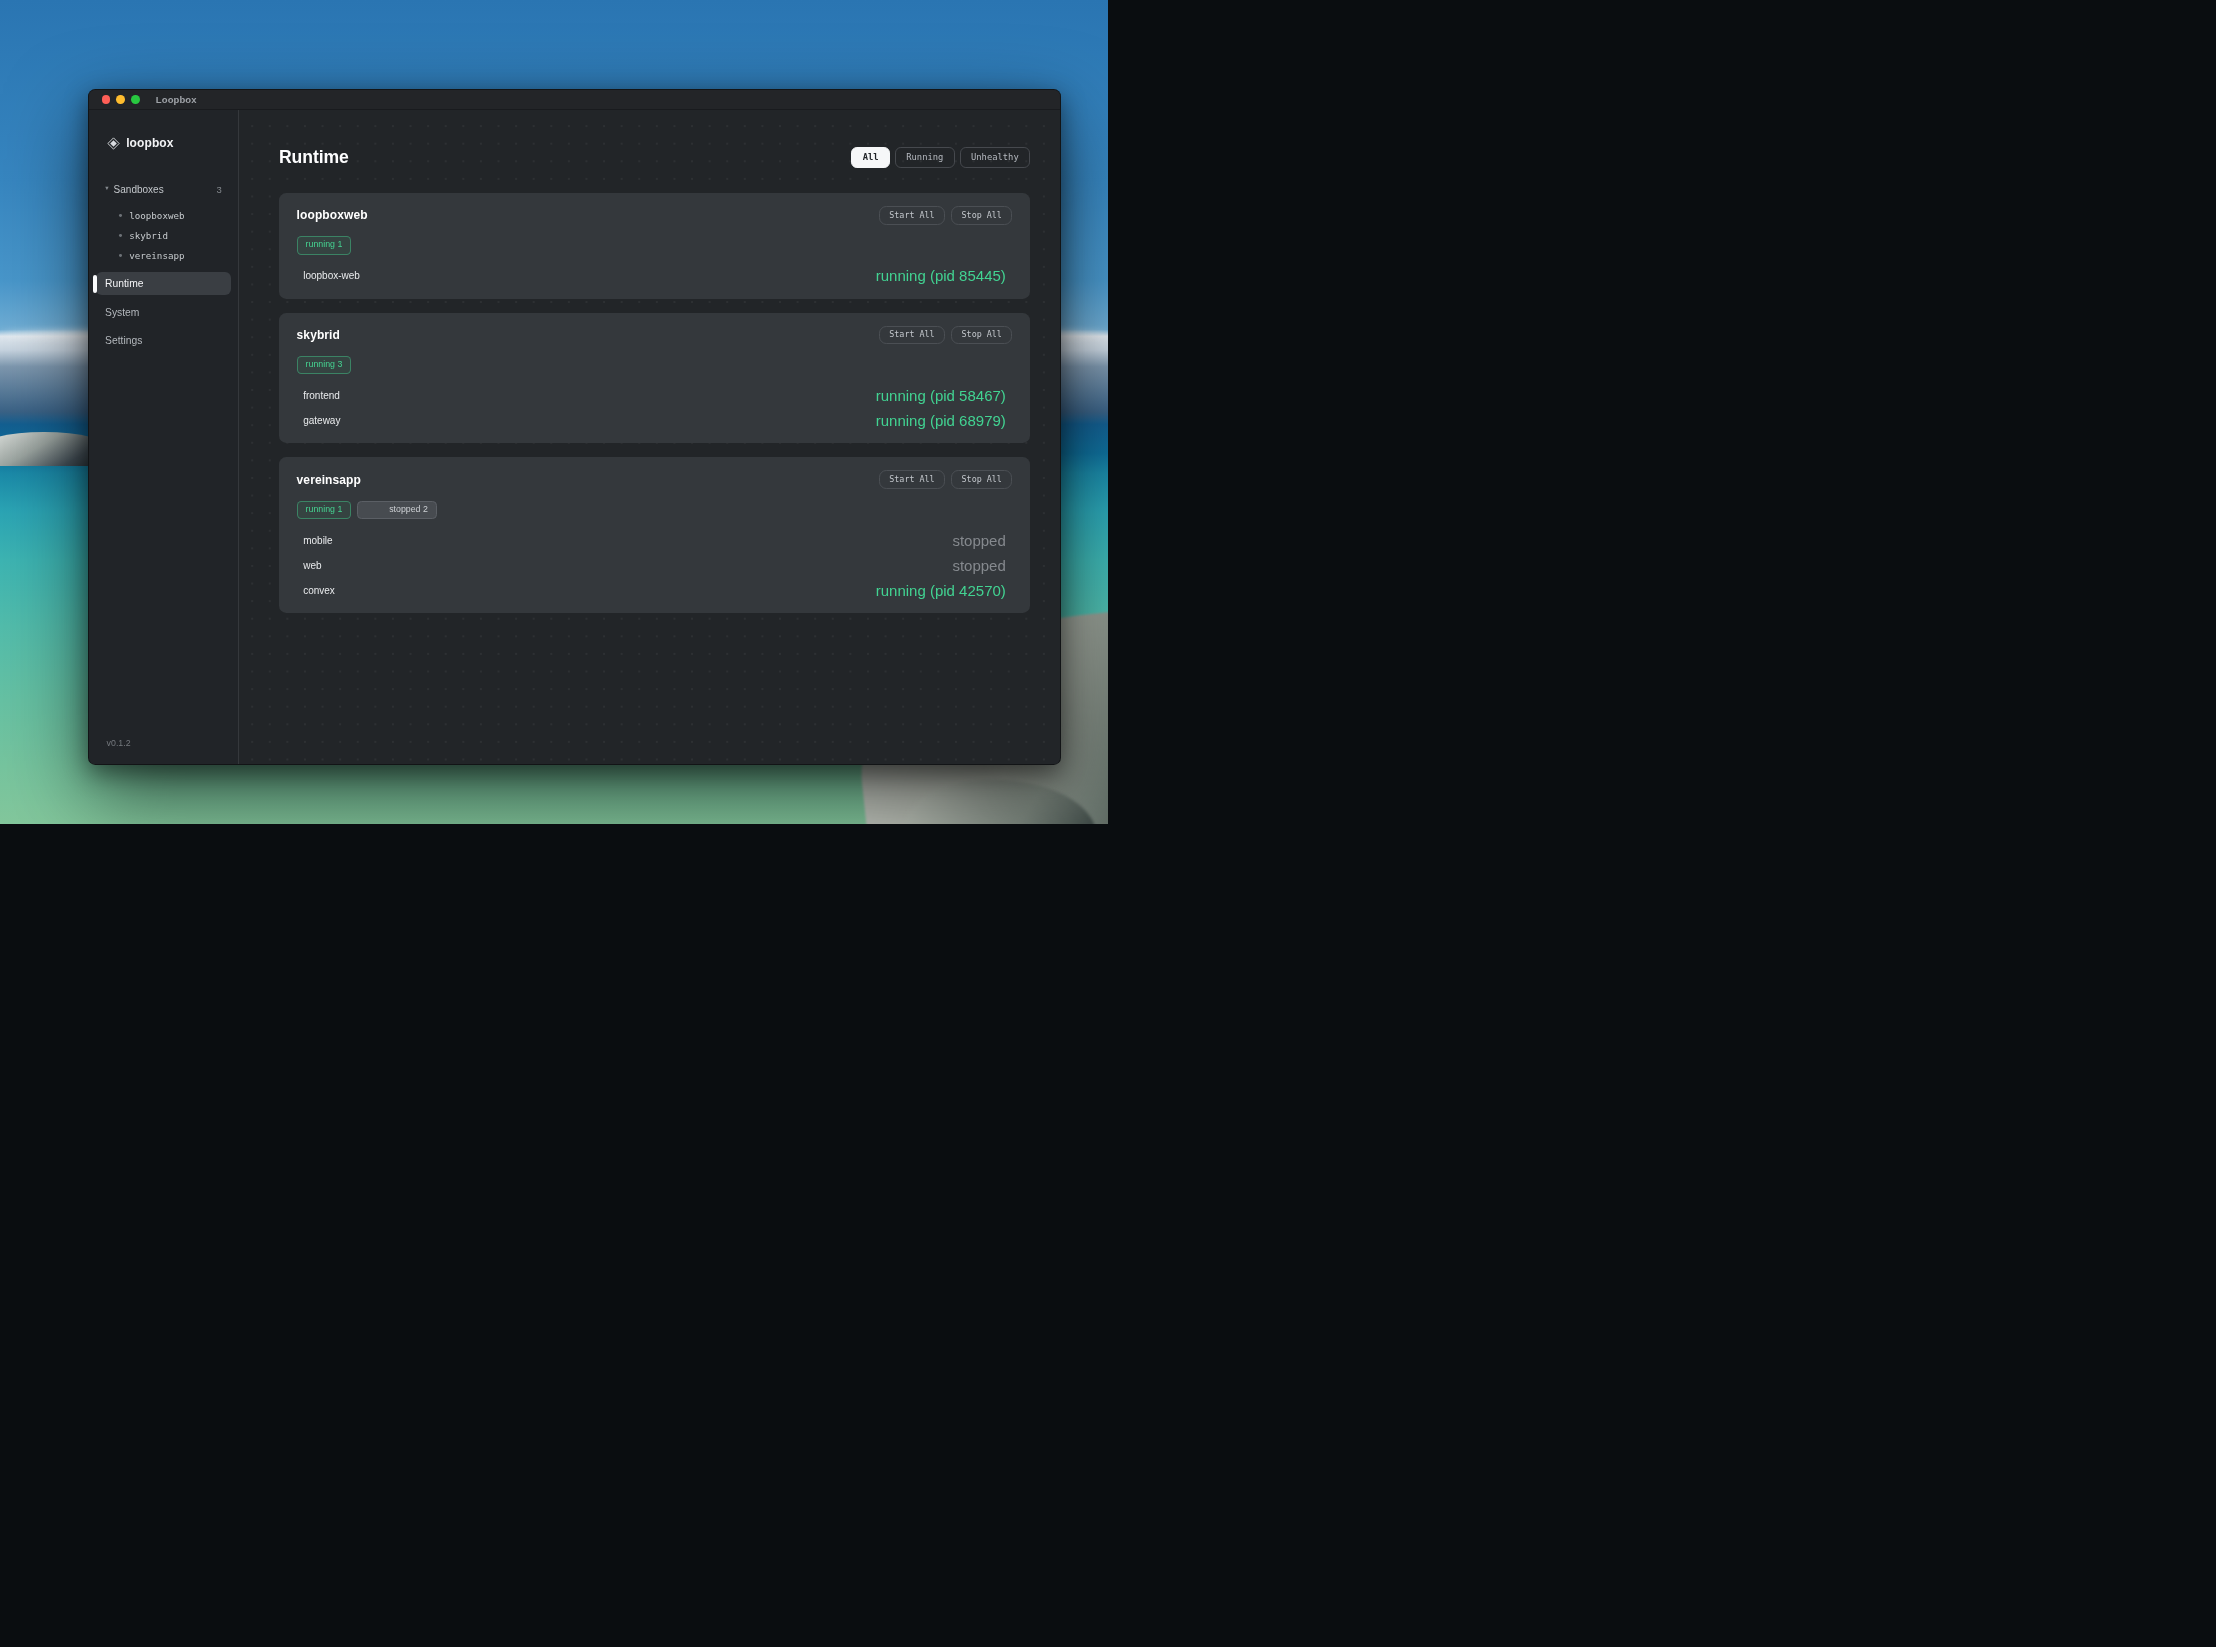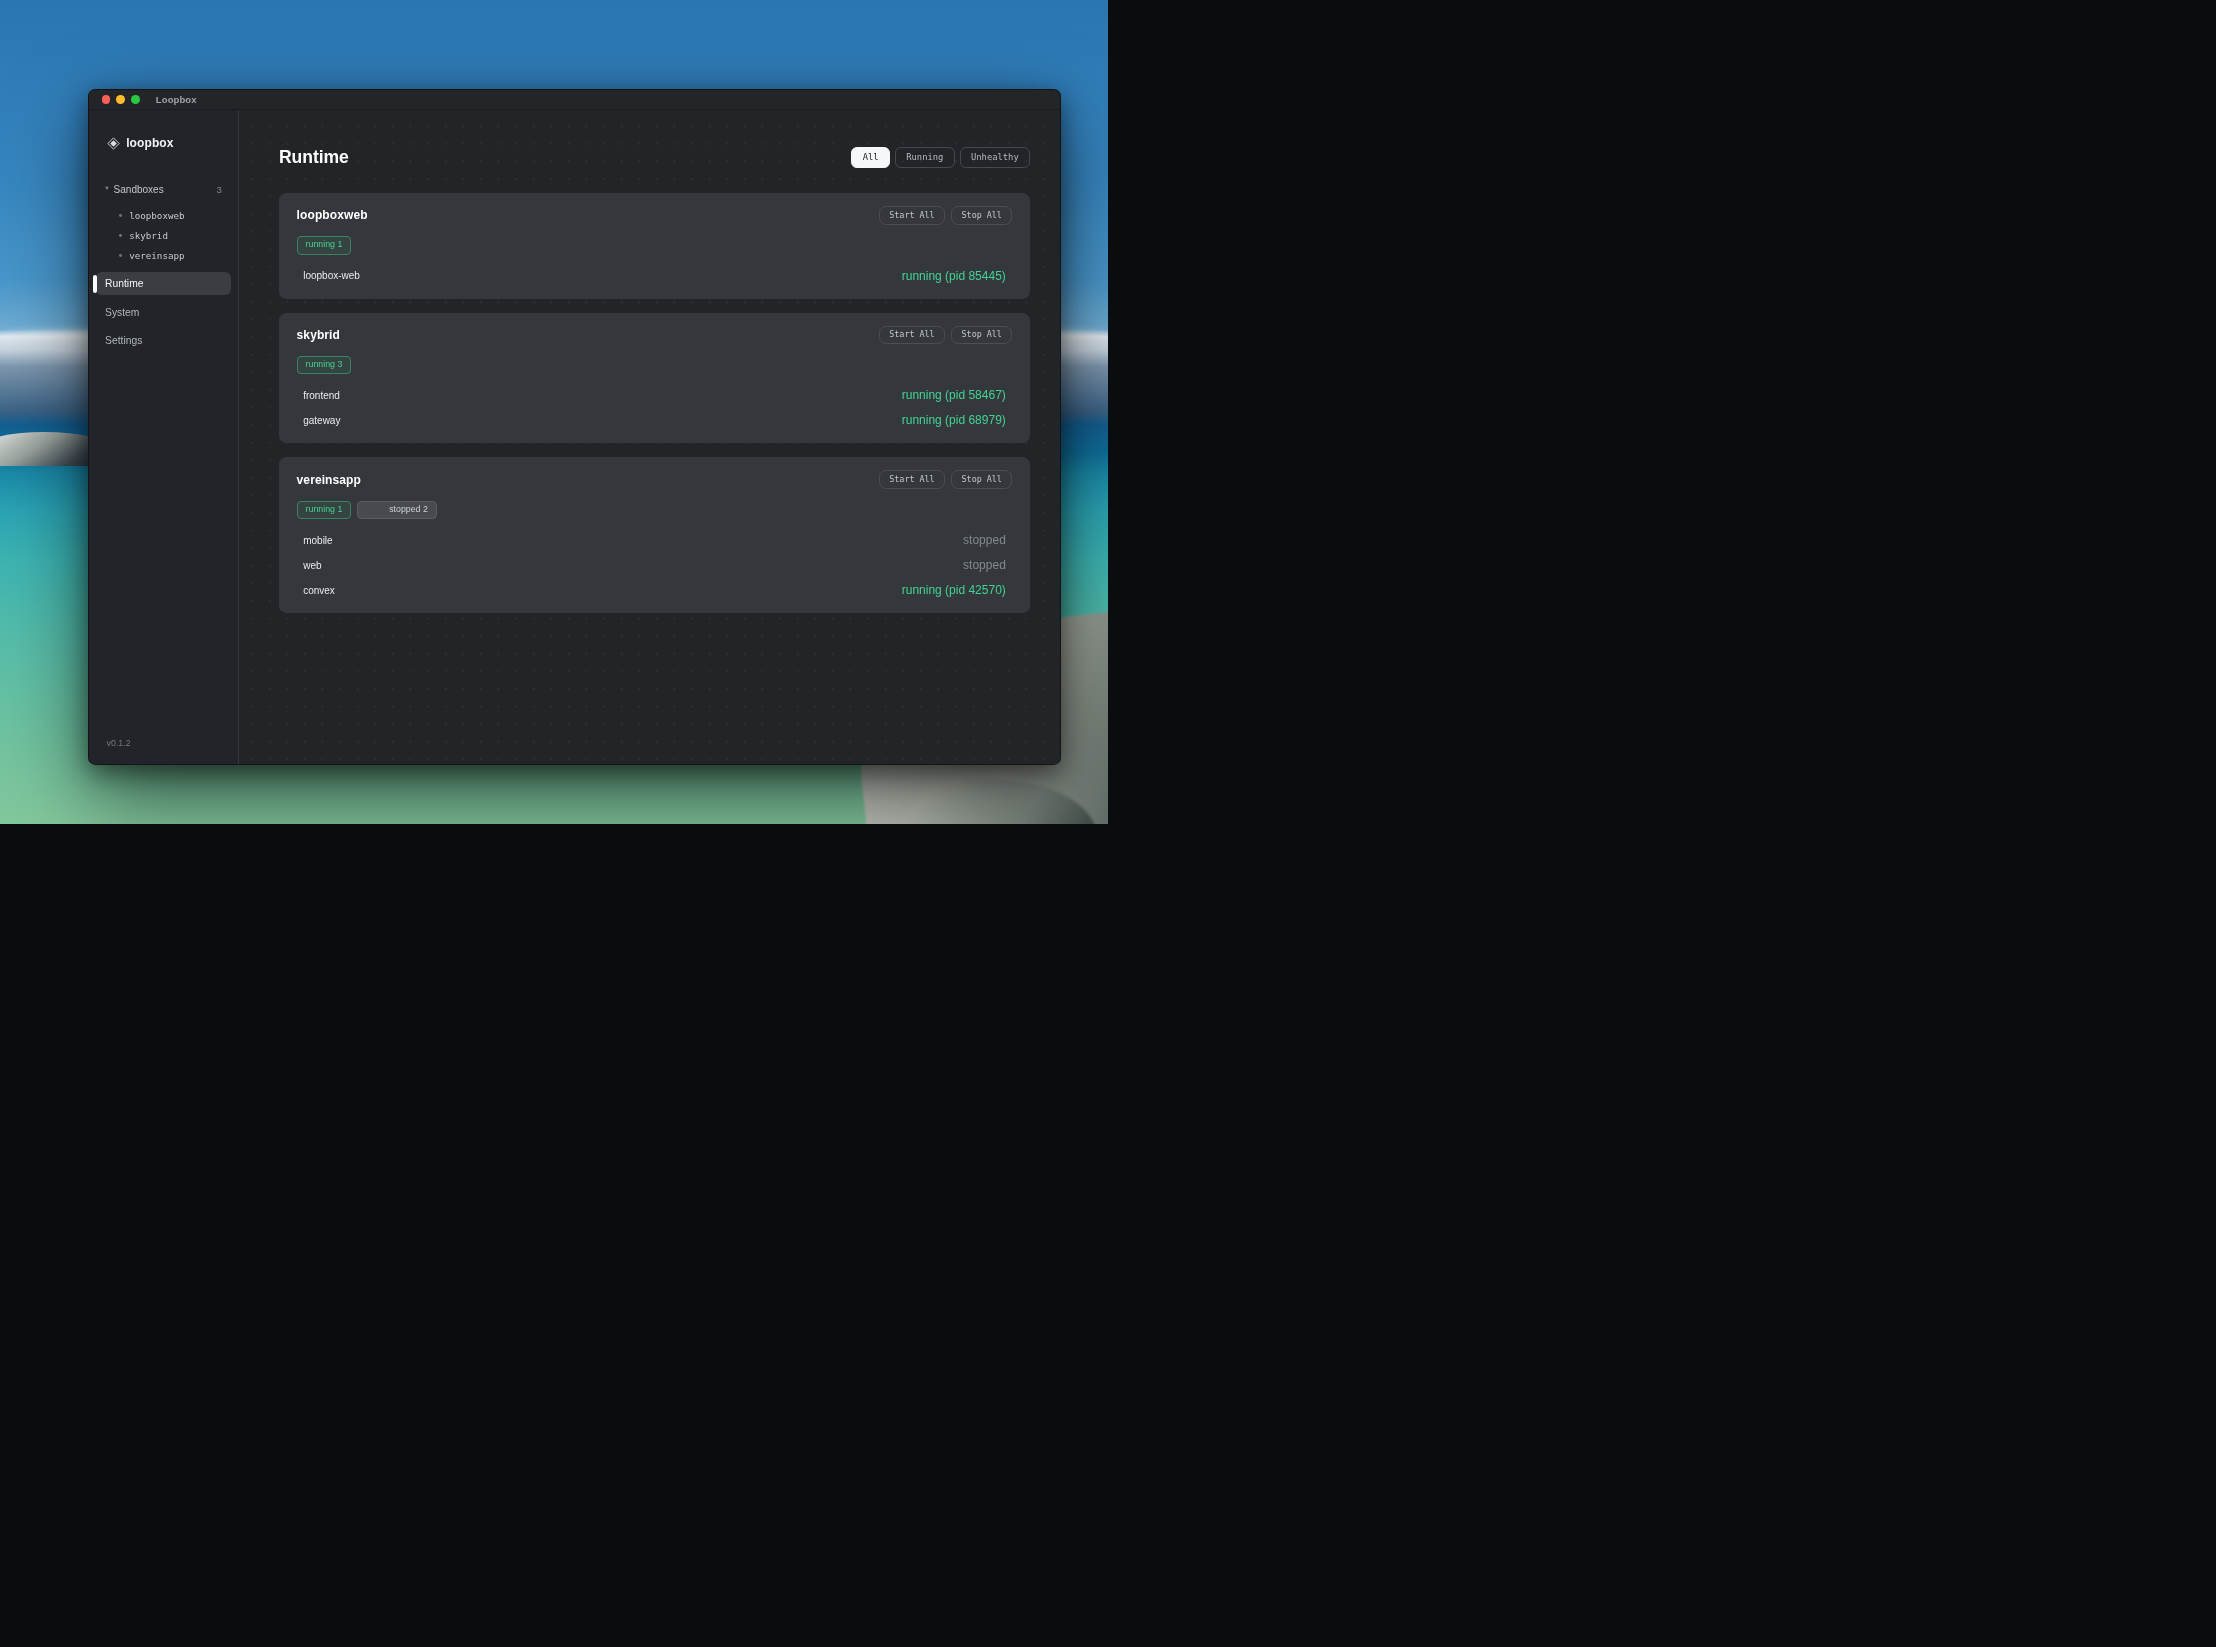--- a/index.html
+++ b/index.html
@@ -95,40 +95,40 @@
     padding:37px 30px 0 40px;
   }
   .main-header { display:flex; align-items:center; justify-content:space-between; }
   .page-title { font-size:17.6px; font-weight:bold; color:#fdfdfe; letter-spacing:-0.1px; }
   .filters { display:flex; gap:5.1px; }
   .filter-btn {
     font-family:"DejaVu Sans Mono", monospace; font-size:8.8px; color:#b6bac0;
     background:transparent; border:0.7px solid #46494e; border-radius:5.9px;
     padding:4.4px 10.3px; cursor:pointer; line-height:1.1;
   }
-  .filter-btn.active { background:#f6f7f8; color:#212428; border-color:#f6f7f8; font-weight:normal;margin-left:36px; }
+  .filter-btn.active { background:#f6f7f8; color:#212428; border-color:#f6f7f8; font-weight:bold;margin-left:36px; }
 
   .cards { margin-top:25px; display:flex; flex-direction:column; gap:14px; }
   .card { background:#34383c; border-radius:7.3px; padding:13px 17.6px 10.3px 17.6px; }
   .card-header { display:flex; align-items:center; justify-content:space-between; }
   .card-title { font-size:12px; font-weight:600; color:#ffffff; letter-spacing:0.1px; }
   .card-actions { display:flex; gap:5.9px; }
   .ghost-btn {
     font-family:"DejaVu Sans Mono", monospace; font-size:8.4px; color:#c3c7cc;
     background:transparent; border:0.7px solid #4b4f54; border-radius:7.3px;
     padding:3.7px 9.5px; cursor:pointer; line-height:1.1;
   }
   .badges { margin-top:11.7px; display:flex; gap:5.9px; }
   .badge { font-size:8.8px; padding:2.2px 8px; border-radius:4.4px; line-height:1.35; }
   .badge.running { color:#45d391; border:0.7px solid rgba(69,211,145,.45); background:rgba(69,211,145,.07); }
   .badge.stopped { color:#ced1d5; border:0.7px solid #5b5f65; background:#474b50;padding-left:31px; }
   .rows { margin-top:8.8px; }
   .proc-row { display:flex; align-items:center; justify-content:space-between; height:25px; padding:0 6.6px; border-radius:4.4px; }
   .proc-name { font-size:10px; color:#e9ebed; }
-  .proc-status { font-size:12px; }
+  .proc-status { font-size:15px; }
   .proc-status.running { color:#42d392; }
   .proc-status.stopped { color:#85898e; }
 </style>
 </head>
 <body>
 
 <div class="desktop">
   <div class="scene snowcap"></div>
   <div class="scene rock-dome dome-l1"></div>
   <div class="scene rock-dome dome-l2"></div>

